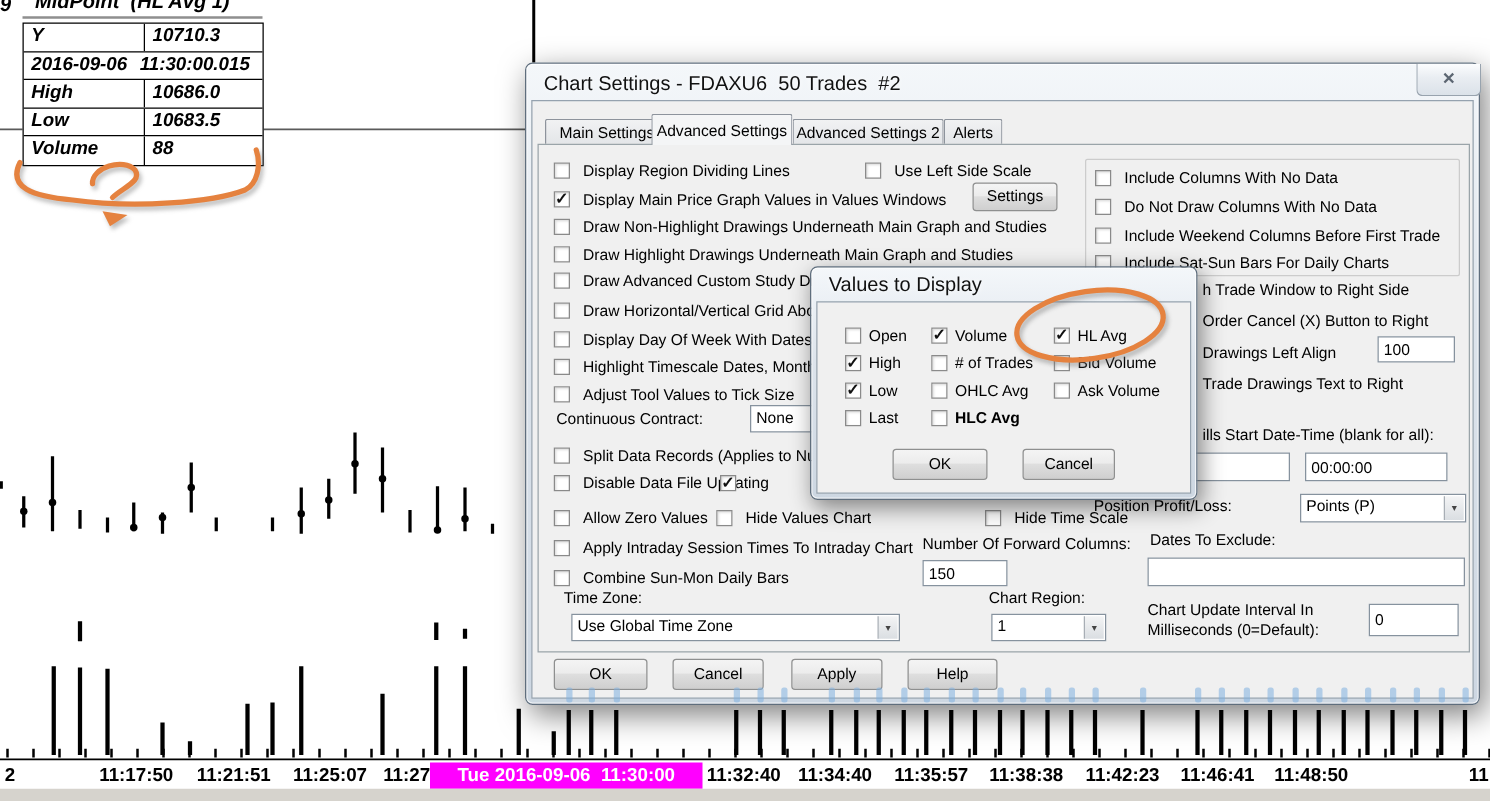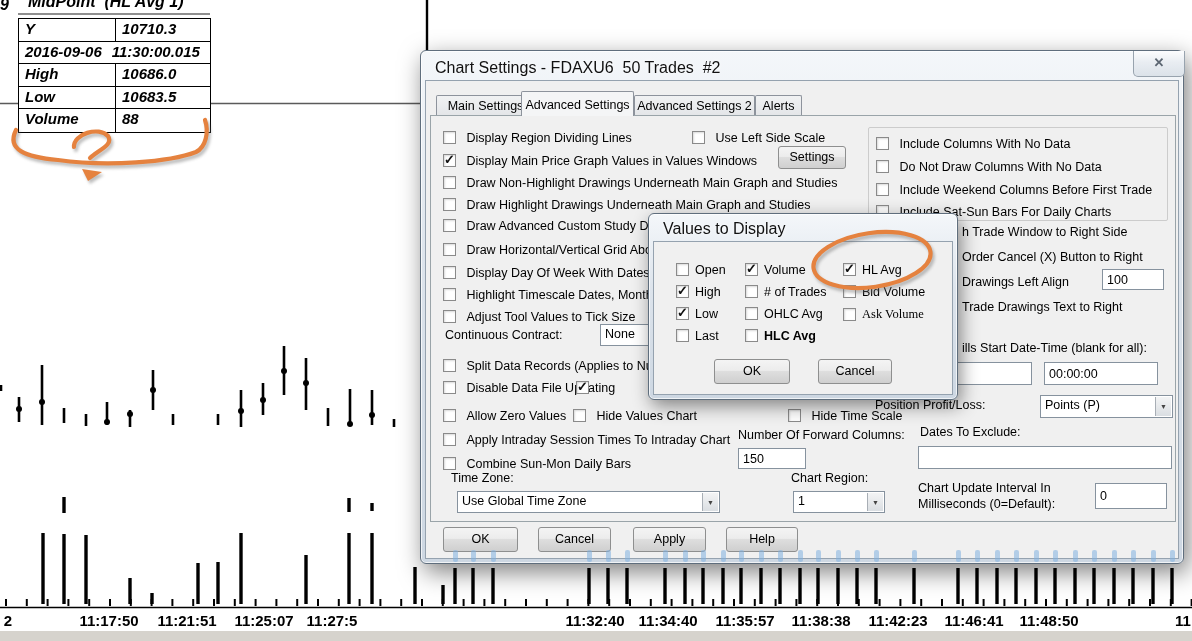--- a/index.html
+++ b/index.html
@@ -256,20 +256,21 @@
       <div class="axis-label" style="left: 287px;">11:27:5</div>
       <div class="axis-label" style="left: 550px;">11:32:40</div>
       <div class="axis-label" style="left: 623px;">11:34:40</div>
       <div class="axis-label" style="left: 700px;">11:35:57</div>
       <div class="axis-label" style="left: 776px;">11:38:38</div>
       <div class="axis-label" style="left: 853px;">11:42:23</div>
       <div class="axis-label" style="left: 929px;">11:46:41</div>
       <div class="axis-label" style="left: 1004px;">11:48:50</div>
       <div class="axis-label" style="left: 1138px;">11</div>
     </div>
+  <div id="axis-highlight" style="left: 344px; width: 218px; background: rgb(255, 0, 255);">Tue 2016-09-06  11:30:00</div>
   <div id="bottom-strip"></div>
 
   <div class="win" style="left:420px;top:50px;width:764px;height:514px">
     <div class="win-title" style="left:14px;top:8px">Chart Settings - FDAXU6  50 Trades  #2</div>
     <div id="close-btn" style="left:712px;top:0px">
       <span>✕</span>
     </div>
     <div class="client" style="left:4px;top:29px;width:754px;height:479px"></div>
   </div>
 
@@ -450,21 +451,21 @@
       <div class="crow" style="left: 676px; top: 260px;"><span class="cb"></span><span class="clabel">Open</span></div>
       <div class="crow" style="left: 676px; top: 282px;"><span class="cb checked"></span><span class="clabel">High</span></div>
       <div class="crow" style="left: 676px; top: 304px;"><span class="cb checked"></span><span class="clabel">Low</span></div>
       <div class="crow" style="left: 676px; top: 326px;"><span class="cb"></span><span class="clabel">Last</span></div>
       <div class="crow" style="left: 745px; top: 260px;"><span class="cb checked"></span><span class="clabel">Volume</span></div>
       <div class="crow" style="left: 745px; top: 282px;"><span class="cb"></span><span class="clabel"># of Trades</span></div>
       <div class="crow" style="left: 745px; top: 304px;"><span class="cb"></span><span class="clabel">OHLC Avg</span></div>
       <div class="crow" style="left: 745px; top: 326px; font-weight: bold;"><span class="cb"></span><span class="clabel">HLC Avg</span></div>
       <div class="crow" style="left: 843px; top: 260px;"><span class="cb checked"></span><span class="clabel">HL Avg</span></div>
       <div class="crow" style="left: 843px; top: 282px;"><span class="cb"></span><span class="clabel">Bid Volume</span></div>
-      <div class="crow" style="left: 843px; top: 304px; font-family: Liberation Serif, serif;"><span class="cb"></span><span class="clabel">Ask Volume</span></div>
+      <div class="crow" style="left: 843px; top: 304px;"><span class="cb"></span><span class="clabel">Ask Volume</span></div>
     </div>
   <div class="btn" style="left:714px;top:359px;width:76px;height:25px;line-height:23px">OK</div>
   <div class="btn" style="left:818px;top:359px;width:74px;height:25px;line-height:23px">Cancel</div>
 
   <svg id="anno-svg">
     <path class="anno" fill="none" stroke-width="4.2" stroke-linecap="round" d="M 16 130 C 6 150, 26 157, 58 160 C 108 167, 170 162, 196 152 C 206 147, 209 132, 205 120" stroke="#e5823f"></path>
     <path class="anno" fill="none" stroke-width="4.2" stroke-linecap="round" d="M 74 147 C 73 134, 99 126, 108 136 C 114 145, 98 150, 90 158" stroke="#e5823f"></path>
     <polygon class="anno-fill" points="82,169 102,172 88,181" fill="#e5823f"></polygon>
     <ellipse class="anno" cx="872" cy="260" rx="59" ry="27" fill="none" stroke-width="4.2" transform="rotate(-8 872 260)" stroke="#e5823f"></ellipse>
   </svg>

